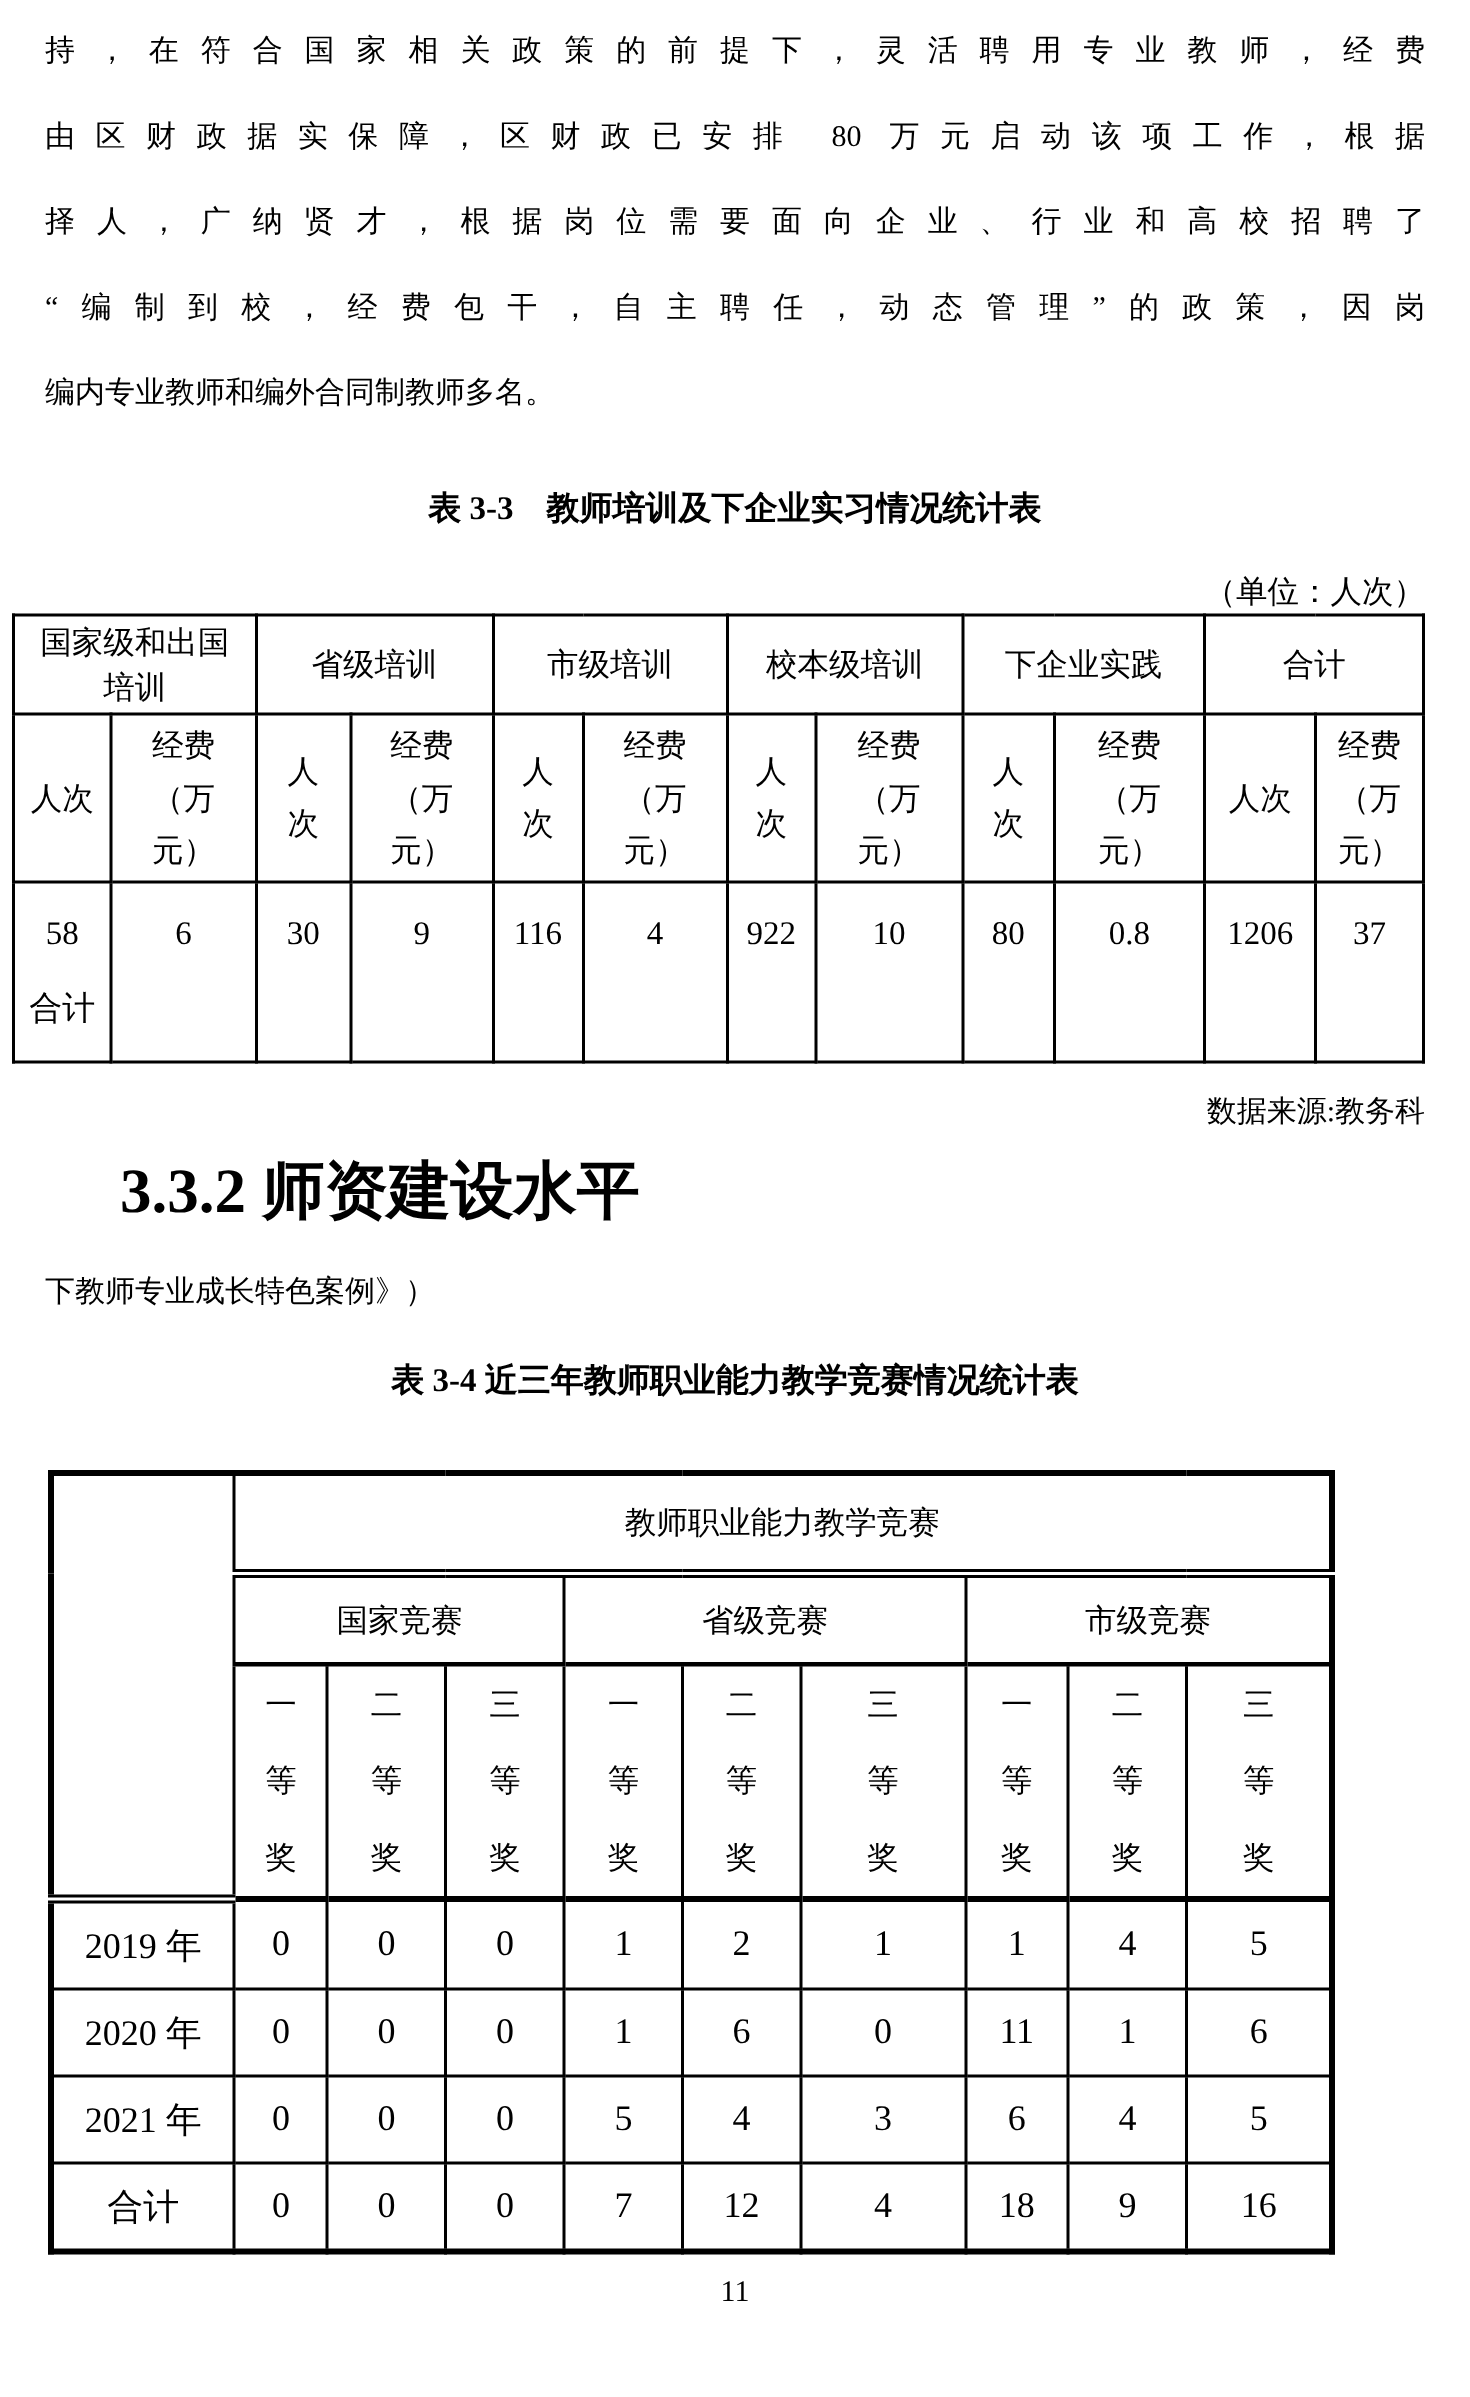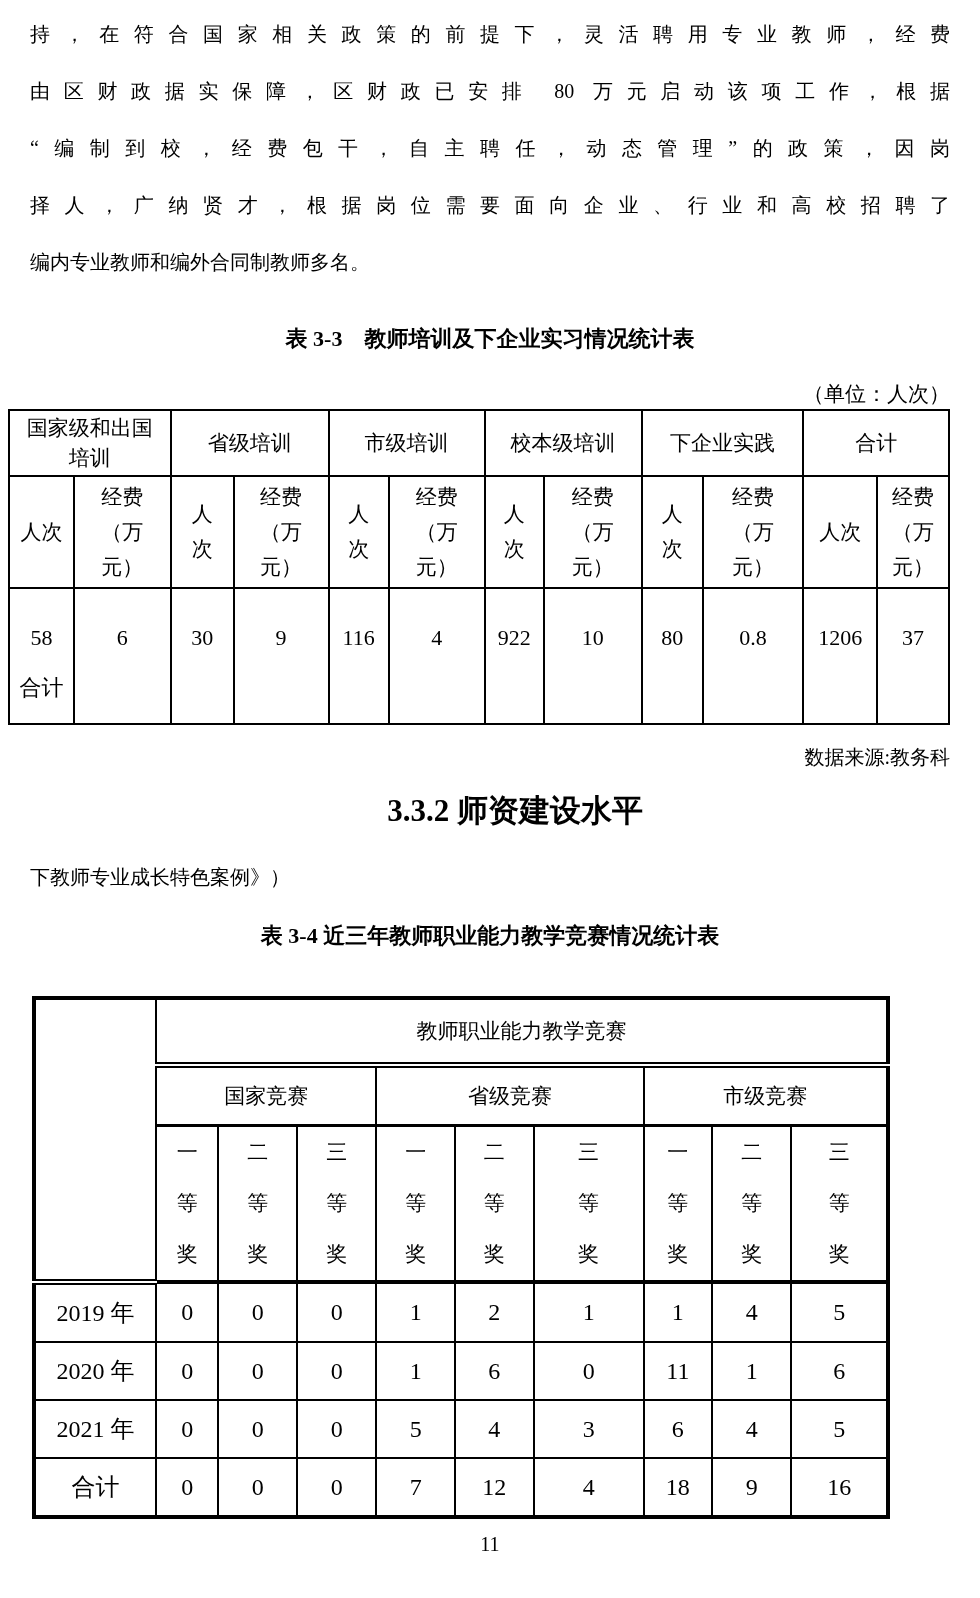--- a/index.html
+++ b/index.html
@@ -28,37 +28,37 @@
   .caption {
     text-align: center; font-weight: bold;
     font-size: 22px; line-height: 28px;
   }
   .caption33 { margin-top: 34px; }
   .caption34 { margin-top: 16px; }
   .unit-note { margin-top: 26px; text-align: right; font-size: 21px; line-height: 30px; }
   .source-note { margin-top: 18px; text-align: right; font-size: 20px; line-height: 28px; }
   .heading332 {
     margin-top: 22px; padding-left: 50px;
-    font-size: 31px; font-weight: bold; line-height: 36px; text-align: center;
+    font-size: 42px; font-weight: bold; line-height: 36px;
   }
   .pagenum { margin-top: 12px; text-align: center; font-size: 20px; line-height: 26px; }
 
   
   table { border-collapse: collapse; table-layout: fixed; }
   .t33 { width: 942px; margin-left: -22px; }
   .t33 td {
     border: 2px solid #000;
     text-align: center; vertical-align: middle;
     font-size: 21px; padding: 0;
   }
   .t33 tr.grp td { height: 64px; line-height: 30px; padding: 0 10px; }
   .t33 tr.sub td { height: 110px; line-height: 35px; }
   .t33 tr.dat td {
     height: 110px; vertical-align: top;
-    padding-top: 24px; font-size: 22px; line-height: 50px;
+    padding-top: 8px; font-size: 22px; line-height: 50px;
   }
   .nw { display: inline-block; }
   .vw { display: inline-block; width: 1.1em; word-break: break-all; }
   .w26 { display: inline-block; width: 2.6em; word-break: normal; }
 
   
   .t34 { width: 858px; margin-left: 2px; margin-top: 46px; border: 4px solid #000; }
   .t34 td {
     border: 2px solid #000;
     text-align: center; vertical-align: middle;
@@ -75,22 +75,22 @@
   }
 </style>
 </head>
 <body>
 
 <div class="page">
 
   <div class="para para1">
     <div class="line j">持，在符合国家相关政策的前提下，灵活聘用专业教师，经费</div>
     <div class="line j">由区财政据实保障，区财政已安排 80 万元启动该项工作，根据</div>
+    <div class="line j">择人，广纳贤才，根据岗位需要面向企业、行业和高校招聘了</div>
     <div class="line j">“编制到校，经费包干，自主聘任，动态管理”的政策，因岗</div>
-    <div class="line j">择人，广纳贤才，根据岗位需要面向企业、行业和高校招聘了</div>
     <div class="line">编内专业教师和编外合同制教师多名。</div>
   </div>
 
   <div class="caption caption33">表 3-3　教师培训及下企业实习情况统计表</div>
   <div class="unit-note">（单位：人次）</div>
 
   <table class="t33">
     <colgroup>
       <col style="width:6.9%">
         <col style="width:10.3%">

